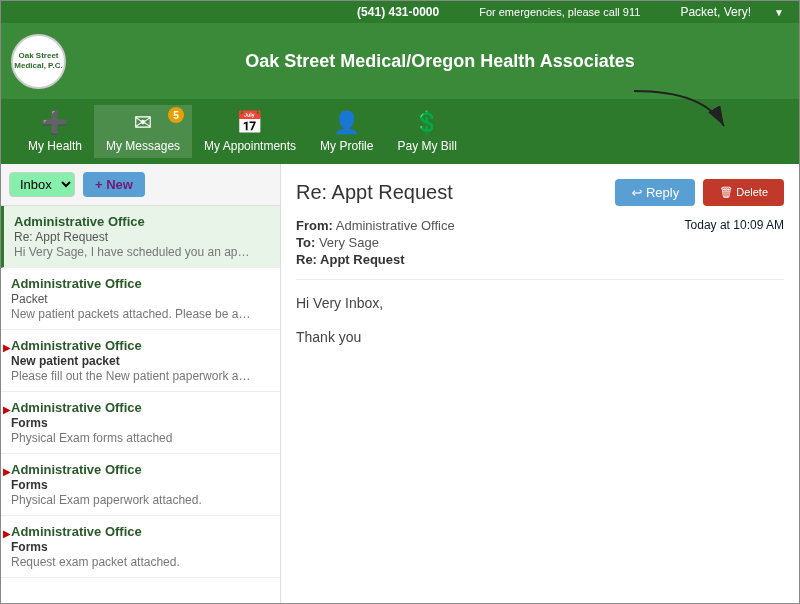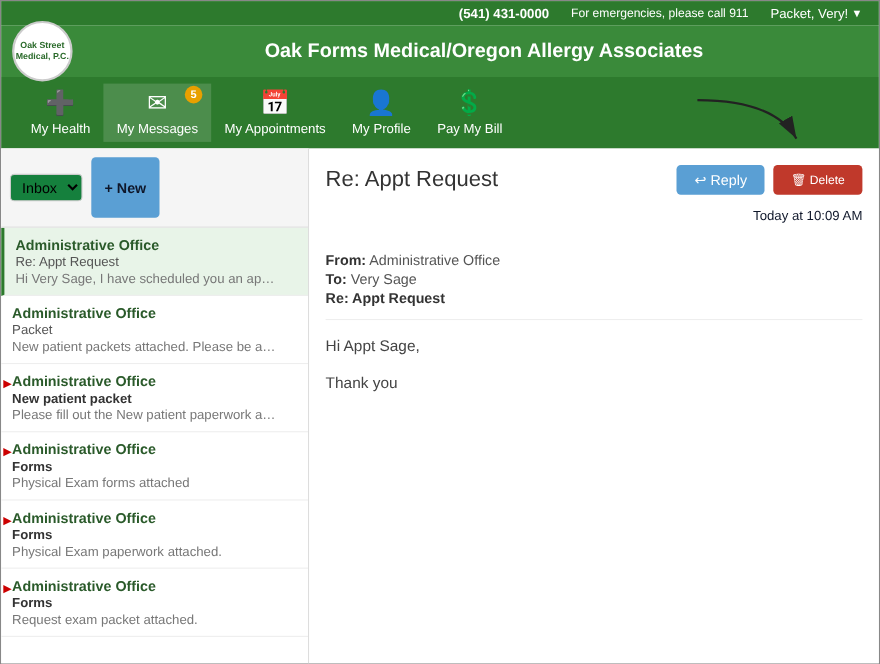--- a/index.html
+++ b/index.html
@@ -1,95 +1,95 @@
 <!DOCTYPE html>
 <html><head>
   <meta charset="utf-8">
   <style>
     * { box-sizing: border-box; margin: 0; padding: 0; }
     body { font-family: Arial, sans-serif; font-size: 13px; background: #f0f0f0; width: 800px; height: 604px; overflow: hidden; }
 
     
-    .header { background: #3a8a3a; color: white; display: flex; align-items: center; height: 47px; padding: 16px 10px; }
+    .header { background: #3a8a3a; color: white; display: flex; align-items: center; height: 76px; padding: 16px 10px; }
     .logo-area { width: 80px; display: flex; align-items: center; }
     .logo-circle { width: 55px; height: 55px; border-radius: 50%; background: white; display: flex; align-items: center; justify-content: center; border: 2px solid #ccc; }
     .logo-text { font-size: 8px; color: #2a6a2a; font-weight: bold; text-align: center; line-height: 1.2; }
     .header-title { flex: 1; text-align: center; font-size: 18px; font-weight: bold; }
 
     
     .navbar { background: #2d7a2d; display: flex; align-items: center; height: 65px; padding: 0 15px; }
     .nav-item { display: flex; flex-direction: column; align-items: center; color: white; padding: 5px 12px; cursor: pointer; font-size: 12px; position: relative; }
     .nav-icon { font-size: 22px; margin-bottom: 3px; }
     .badge { position: absolute; top: 2px; right: 8px; background: #e8a000; color: white; border-radius: 50%; width: 16px; height: 16px; font-size: 10px; display: flex; align-items: center; justify-content: center; font-weight: bold; }
 
     
     .content { display: flex; height: 470px; }
 
     
     .sidebar { width: 280px; background: white; border-right: 1px solid #ddd; display: flex; flex-direction: column; }
     .sidebar-header { padding: 8px; background: #f5f5f5; border-bottom: 1px solid #ddd; display: flex; align-items: center; gap: 8px; }
-    .inbox-select { border: 1px solid #ccc; border-radius: 4px; padding: 3px 6px; font-size: 13px; background: #15803d; cursor: pointer; }
-    .new-btn { background: #5a9fd4; color: #0f172a; border: none; border-radius: 4px; padding: 20px 12px; cursor: pointer; font-size: 13px; font-weight: bold; }
+    .inbox-select { border: 1px solid #ccc; border-radius: 4px; padding: 3px 6px; font-size: 13px; background: #86efac; cursor: pointer; }
+    .new-btn { background: #5a9fd4; color: #701a75; border: none; border-radius: 4px; padding: 5px 12px; cursor: pointer; font-size: 13px; font-weight: bold; }
 
     .message-list { flex: 1; overflow-y: auto; }
     .message-item { padding: 8px 10px; border-bottom: 1px solid #eee; cursor: pointer; position: relative; }
     .msg-from { font-weight: bold; color: #2a5a2a; font-size: 13px; }
     .msg-subject { font-size: 12px; color: #555; margin: 1px 0; }
     .msg-subject.bold { font-weight: bold; color: #333; }
     .msg-preview { font-size: 12px; color: #777; overflow: hidden; text-overflow: ellipsis; white-space: nowrap; max-width: 240px; }
     .unread-indicator { position: absolute; left: 2px; top: 12px; color: #cc0000; font-size: 10px; }
 
     
     .main { flex: 1; background: white; display: flex; flex-direction: column; padding: 15px; }
     .main-header { display: flex; align-items: center; margin-bottom: 12px; }
     .main-title { font-size: 20px; color: #333; font-weight: normal; flex: 1; }
     .action-btns { display: flex; gap: 8px; }
     .reply-btn { background: #5a9fd4; color: white; border: none; border-radius: 4px; padding: 6px 16px; cursor: pointer; font-size: 13px; }
     .delete-btn { background: #c0392b; color: white; border: none; border-radius: 4px; padding: 6px 16px; cursor: pointer; font-size: 11px; }
 
     .email-meta { margin-bottom: 12px; padding-bottom: 10px; border-bottom: 1px solid #eee; display: flex; align-items: flex-start; }
-    .email-meta-left { flex: 1; margin-top: 40px; }
+    .email-meta-left { flex: 1; }
     .meta-line { font-size: 13px; color: #555; margin-bottom: 2px; }
     .meta-line strong { color: #333; }
     .email-time { font-size: 12px; color: #0f172a; }
 
     .email-body { font-size: 14px; color: #444; line-height: 1.6; }
     .email-body p { margin-bottom: 12px; }
 
     
     .app-wrapper { border: 1px solid #888; width: 800px; height: 604px; overflow: hidden; position: relative; }
 
     
     .arrow-svg { position: absolute; top: 60px; right: 80px; pointer-events: none; }
   </style>
 </head>
 <body>
 
 <div class="app-wrapper">
 
-  <div style="background:#2d7a2d; display:flex; align-items:center; padding:2px 15px; height:22px;">
+  <div style="background:#2d7a2d; display:flex; align-items:center; padding:2px 15px; height:22px;gap:20px;">
     <div style="flex:1;"></div>
     <div style="color:white; font-size:12px; margin-right:20px;">
       <span style="font-weight:bold;">(541) 431-0000</span>
     </div>
     <div style="color:white; font-size:11px; margin-right:20px;">For emergencies, please call 911</div>
     <div style="color:white; font-size:12px; cursor:pointer;">Packet, Very!</div>
     <span style="color:white; font-size:10px; margin-left:3px;">▼</span>
   </div>
 
   <div class="header">
     <div class="logo-area">
       <div class="logo-circle">
         <div class="logo-text">
           <div>Oak Street</div>
           <div>Medical, P.C.</div>
         </div>
       </div>
     </div>
-    <div class="header-title">Oak Forms Medical/Oregon Allergy Associates</div>
+    <div class="header-title">Oak Street Medical/Oregon Health Associates</div>
   </div>
 
   <div class="navbar">
     <div class="nav-item">
       <span class="nav-icon">➕</span>
       <span>My Health</span>
     </div>
     <div class="nav-item" style="background:rgba(255,255,255,0.15);">
       <span class="badge">5</span>
       <span class="nav-icon">✉</span>
@@ -187,21 +187,21 @@
             <span>Very Sage</span>
           </div>
           <div class="meta-line">
             <strong>Re: Appt Request</strong>
           </div>
         </div>
         <div class="email-time">Today at 10:09 AM</div>
       </div>
 
       <div class="email-body">
-        <p>Hi Appt Sage,</p>
+        <p>Hi Very Inbox,</p>
         <p>Thank you</p>
       </div>
     </div>
 
   </div>
 
   <svg class="arrow-svg" width="120" height="60" style="position:absolute; top:85px; right:55px;">
     <defs>
       <marker id="arrowhead" markerWidth="10" markerHeight="7" refX="10" refY="3.5" orient="auto">
         <polygon points="0 0, 10 3.5, 0 7" fill="#222"></polygon>

